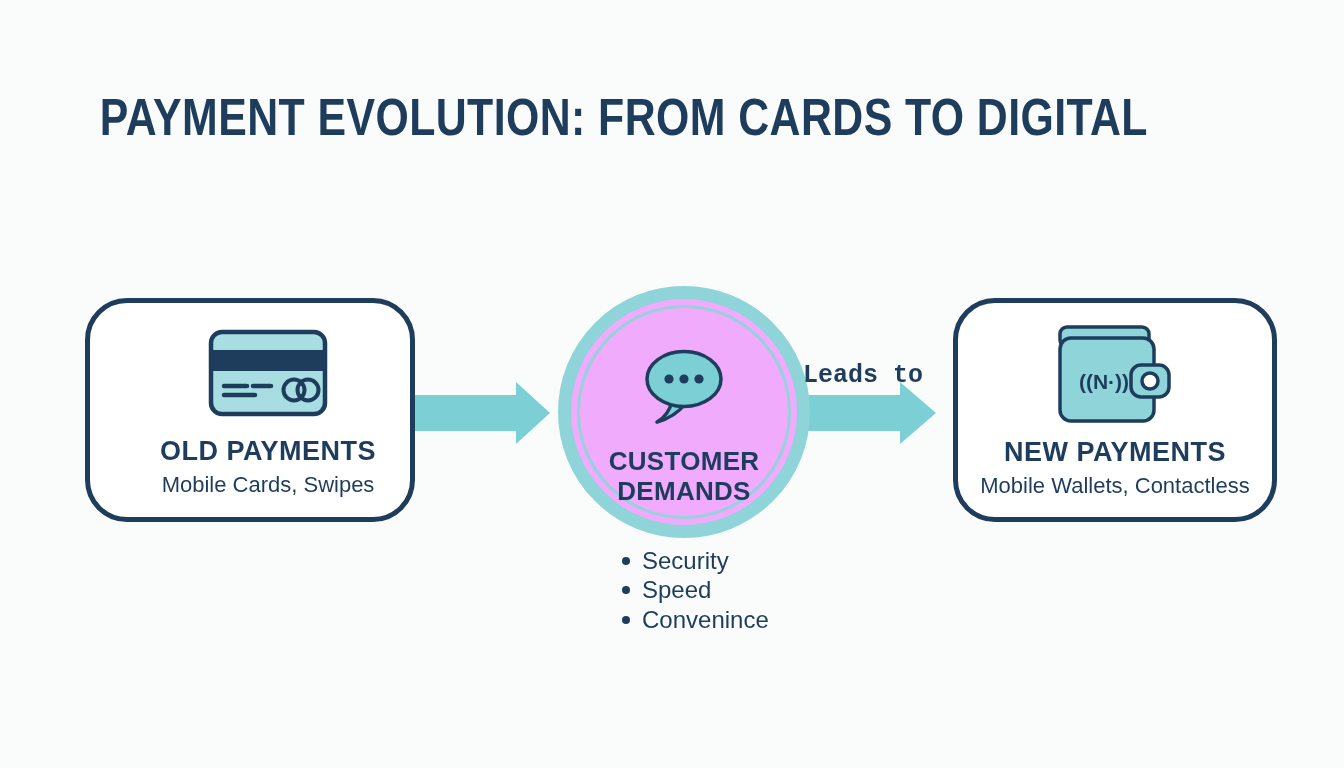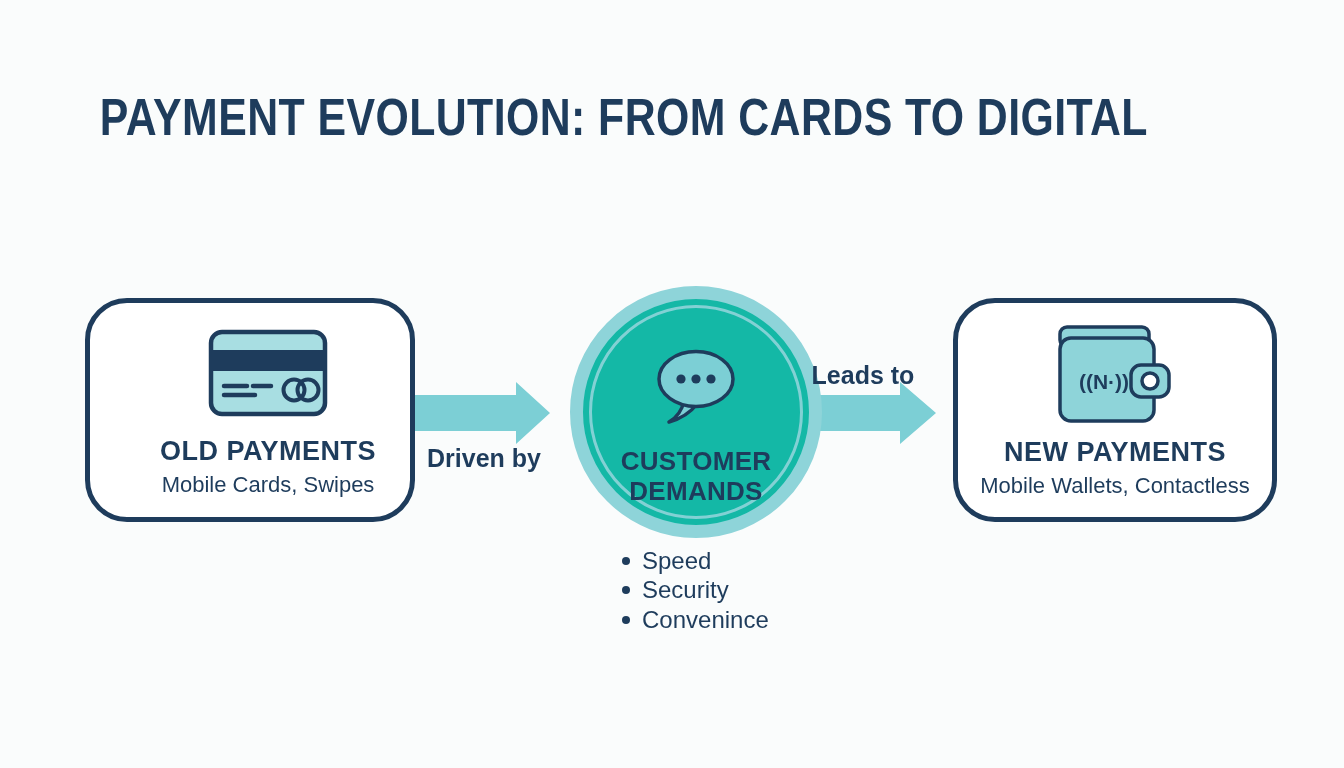--- a/index.html
+++ b/index.html
@@ -29,27 +29,27 @@
   .box-subheading{font-size:22px;color:var(--navy);margin-top:5px;line-height:1.2;}
   .card-icon{margin-top:26px;margin-bottom:20px;}
   .wallet-icon{margin-top:21px;margin-bottom:14px;}
 
   
   .arrow{position:absolute;top:381px;z-index:1;}
   .arrow-left{left:415px;}
   .arrow-right{left:790px;}
   .arrow-fill{fill:var(--teal);}
   .arrow-label{position:absolute;width:160px;text-align:center;font-size:25px;
-    font-weight:800;color:var(--navy);z-index:4;}
+    font-weight:800;color:var(--navy);z-index:4;font-family:Liberation Mono, monospace;}
   .label-driven{left:404px;top:444px;}
   .label-leads{left:783px;top:361px;}
 
   
-  .circle{position:absolute;left:570px;top:286px;width:252px;height:252px;
-    background:#14b8a6;border:13px solid var(--teal-ring);border-radius:50%;z-index:2;}
+  .circle{position:absolute;left:558px;top:286px;width:252px;height:252px;
+    background:#f0abfc;border:13px solid var(--teal-ring);border-radius:50%;z-index:2;}
   .circle-inner-ring{position:absolute;inset:6px;border:3px solid var(--teal-ring);
     border-radius:50%;opacity:0.9;}
   .bubble-icon{position:absolute;left:50%;top:50px;transform:translateX(-50%);}
   .circle-heading{position:absolute;left:50%;top:147px;transform:translateX(-50%);
     width:210px;text-align:center;font-size:26px;font-weight:800;color:var(--navy);
     line-height:30px;letter-spacing:0.3px;}
 
   
   .bullets{position:absolute;left:622px;top:546px;list-style:none;z-index:2;}
   .bullet-item{display:flex;align-items:center;height:29.5px;}
@@ -78,42 +78,41 @@
       <circle cx="86" cy="61" r="10.5" fill="none" class="navy-stroke" stroke-width="4"></circle>
       <circle cx="100" cy="61" r="10.5" fill="none" class="navy-stroke" stroke-width="4"></circle>
     </svg>
     <div class="box-heading">OLD PAYMENTS</div>
     <div class="box-subheading">Mobile Cards, Swipes</div>
   </section>
 
   <svg class="arrow arrow-left" width="136" height="64" viewBox="0 0 136 64">
     <polygon class="arrow-fill" points="0,14 101,14 101,1 135,32 101,63 101,50 0,50"></polygon>
   </svg>
-  <div class="arrow-label label-driven">Driven by</div>
 
   <div class="circle">
     <div class="circle-inner-ring"></div>
     <svg class="bubble-icon" width="84" height="76" viewBox="0 0 84 76">
       <path d="M30 52 Q27 66 15 73 Q33 68 43 55 Z" fill="var(--teal)" class="navy-stroke" stroke-width="3.5" stroke-linejoin="round"></path>
       <ellipse cx="42" cy="30" rx="37" ry="27.5" fill="var(--teal)" class="navy-stroke" stroke-width="3.5"></ellipse>
       <circle cx="27" cy="30" r="4.6" class="navy-fill"></circle>
       <circle cx="42" cy="30" r="4.6" class="navy-fill"></circle>
       <circle cx="57" cy="30" r="4.6" class="navy-fill"></circle>
     </svg>
     <div class="circle-heading">CUSTOMER DEMANDS</div>
   </div>
 
   <ul class="bullets">
       <li class="bullet-item">
       <span class="dot"></span>
-      <span class="bullet-text">Speed</span>
+      <span class="bullet-text">Security</span>
     </li>
       <li class="bullet-item">
       <span class="dot"></span>
-      <span class="bullet-text">Security</span>
+      <span class="bullet-text">Speed</span>
     </li>
       <li class="bullet-item">
       <span class="dot"></span>
       <span class="bullet-text">Convenince</span>
     </li>
     </ul>
 
   <div class="arrow-label label-leads">Leads to</div>
   <svg class="arrow arrow-right" width="147" height="64" viewBox="0 0 147 64">
     <polygon class="arrow-fill" points="0,14 110,14 110,1 146,32 110,63 110,50 0,50"></polygon>

